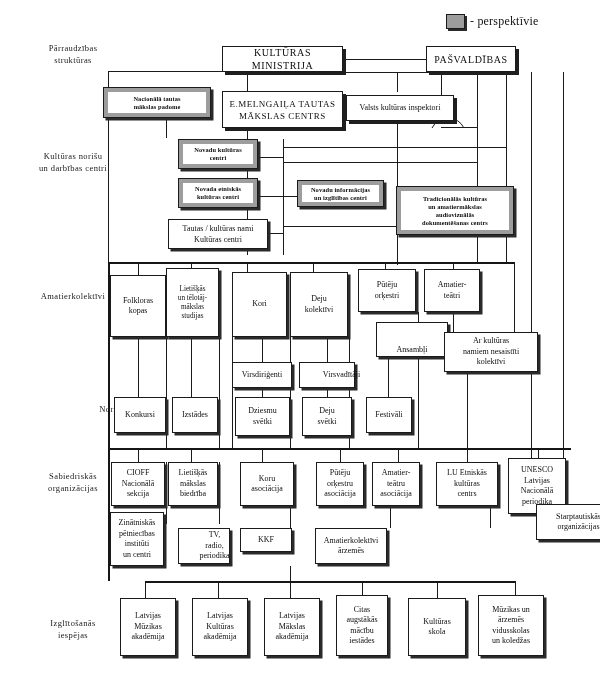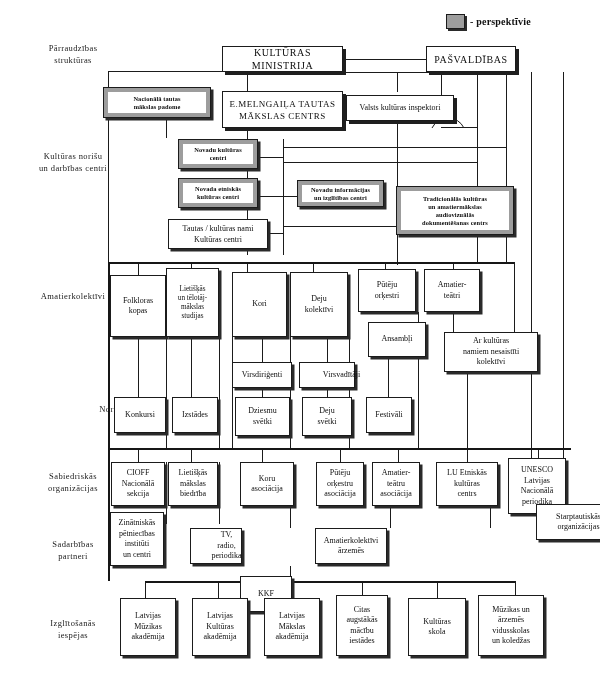--- a/index.html
+++ b/index.html
@@ -87,21 +87,21 @@
   }
   #legend .swatch {
     width: 19px; height: 15px;
     background: #9d9d9d;
     border: 1px solid #1b1b1b;
     box-shadow: 2px 2px 0 0 #2a2a2a;
     box-sizing: border-box;
     padding: 3px;
   }
   #legend .swatch .inner { width: 100%; height: 100%; background: #ffffff; }
-  #legend .lbl { font-size: 10px; font-weight: bold; letter-spacing: .2px; text-align: center; }
+  #legend .lbl { font-size: 12px; font-weight: normal; letter-spacing: .2px; text-align: center; }
   
   .arc { position: absolute; z-index: 1; }
 </style>
 </head>
 <body>
 
 <div id="page">
 
   <div id="legend" style="left:446px; top:14px;">
     <span class="swatch"><span class="inner"></span></span>
@@ -109,22 +109,20 @@
   </div>
 
   <div class="rowlabel" style="left:18px; top:42px;"><span style="white-space:pre-line">Pārraudzības
 struktūras</span></div>
   <div class="rowlabel" style="left:18px; top:150px;"><span style="white-space:pre-line">Kultūras norišu
 un darbības centri</span></div>
   <div class="rowlabel" style="left:18px; top:290px;"><span style="white-space:pre-line">Amatierkolektīvi</span></div>
   <div class="rowlabel" style="left:18px; top:403px;text-align:right;"><span style="white-space:pre-line">Norises</span></div>
   <div class="rowlabel" style="left:18px; top:470px;"><span style="white-space:pre-line">Sabiedriskās
 organizācijas</span></div>
-  <div class="rowlabel" style="left:18px; top:538px;"><span style="white-space:pre-line">Sadarbības
-partneri</span></div>
   <div class="rowlabel" style="left:18px; top:617px;"><span style="white-space:pre-line">Izglītošanās
 iespējas</span></div>
 
   <div class="ln h" style="left:343px; top:59px; width:83px;"></div>
 
   <div class="ln h" style="left:108px; top:71px; width:122px;"></div>
   <div class="ln v" style="left:108px; top:71px; height:200px;"></div>
 
   <div class="ln v" style="left:247px; top:72px; height:19px;"></div>
 
@@ -290,21 +288,21 @@
 kolektīvi</span>
   </div>
   <div class="box" style="left:358px; top:269px; width:58px; height:43px;">
     <span style="white-space:pre-line">Pūtēju
 orķestri</span>
   </div>
   <div class="box" style="left:424px; top:269px; width:56px; height:43px;">
     <span style="white-space:pre-line">Amatier-
 teātri</span>
   </div>
-  <div class="box" style="left:368px; top:322px; width:58px; height:35px;">
+  <div class="box" style="left:376px; top:322px; width:72px; height:35px;align-items:flex-end;">
     <span style="white-space:pre-line">Ansambļi</span>
   </div>
   <div class="box" style="left:444px; top:332px; width:94px; height:40px;">
     <span style="white-space:pre-line">Ar kultūras
 namiem nesaistīti
 kolektīvi</span>
   </div>
 
   <div class="box" style="left:232px; top:362px; width:60px; height:26px;">
     <span style="white-space:pre-line">Virsdiriģenti</span>
@@ -365,25 +363,25 @@
 Nacionālā
 periodika</span>
   </div>
 
   <div class="box" style="left:110px; top:512px; width:54px; height:54px;">
     <span style="white-space:pre-line">Zinātniskās
 pētniecības
 institūti
 un  centri</span>
   </div>
-  <div class="box" style="left:190px; top:528px; width:52px; height:36px;padding-left:23px;">
+  <div class="box" style="left:178px; top:528px; width:52px; height:36px;padding-left:23px;">
     <span style="white-space:pre-line">TV, radio,
 periodika</span>
   </div>
-  <div class="box" style="left:240px; top:528px; width:52px; height:36px;margin-top:48px;">
+  <div class="box" style="left:240px; top:528px; width:52px; height:24px;">
     <span style="white-space:pre-line">KKF</span>
   </div>
   <div class="box" style="left:315px; top:528px; width:72px; height:36px;">
     <span style="white-space:pre-line">Amatierkolektīvi
 ārzemēs</span>
   </div>
   <div class="box" style="left:490px; top:504px; width:85px; height:36px;margin-left:46px;">
     <span style="white-space:pre-line">Starptautiskās
 organizācijas</span>
   </div>

